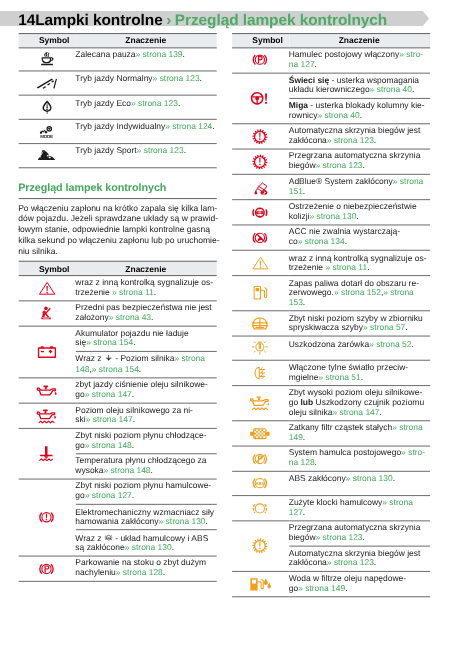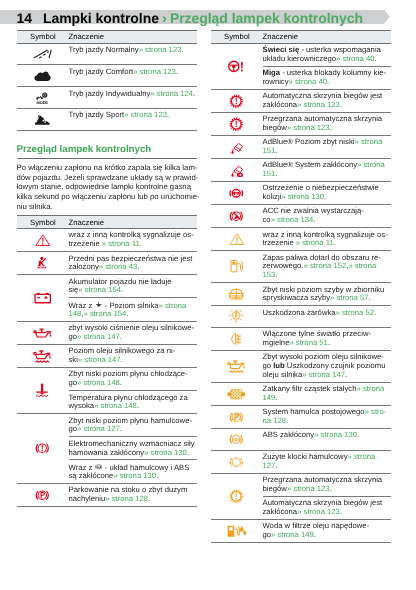--- a/index.html
+++ b/index.html
@@ -7,33 +7,33 @@
   svg text{-webkit-font-smoothing:antialiased;}
   .page{position:relative;width:416px;height:590px;overflow:hidden;background:#fff;}
 
   
   .runhead{position:absolute;left:0;top:9.5px;height:14.5px;width:390px;
     background:#cdcfd1;
     clip-path:polygon(0 0, 384px 0, 390px 50%, 384px 100%, 0 100%);}
   .runhead-text{position:absolute;left:0;top:9.5px;height:14.5px;width:390px;
     display:flex;align-items:flex-start;font-size:14px;font-weight:bold;letter-spacing:-0.05px;}
   .pnum{margin-left:16.5px;color:#000;}
-  .sec{margin-left:11px;color:#000;}
+  .sec{margin-left:0;color:#000;}
   .sep{margin-left:3.2px;color:#4faa62;font-weight:bold;}
   .sub{margin-left:3.2px;color:#4faa62;}
 
   
   .col{position:absolute;top:30px;width:180px;}
   .colL{left:16.5px;}
   .colR{left:210.5px;}
 
   table.t{border-collapse:collapse;width:180px;table-layout:fixed;margin:0;}
   table.t col.sym{width:52px;}
   table.t thead th{background:#e9ecee;border-top:1.3px solid #6c6e70;border-bottom:1.3px solid #6c6e70;
-     font-size:7.7px;font-weight:normal;text-align:left;height:11.6px;padding:0;color:#000;vertical-align:middle;}
+     font-size:7.7px;font-weight:bold;text-align:center;height:11.6px;padding:0;color:#000;vertical-align:middle;}
   table.t thead th.symh{padding-left:13.5px;}
   table.t thead th.mnh{padding-left:0;}
   table.t td{padding:0;margin:0;vertical-align:top;}
   table.t td.symcell{border-bottom:1.1px solid #76787a;vertical-align:middle;line-height:0;font-size:0;text-align:center;padding:0;height:20.7px;}
   table.t.tA td.symcell{height:20.8px;}
   table.t td.symcell svg{display:inline-block;vertical-align:middle;}
   table.t td.meancell{border-bottom:1.1px solid #76787a;padding:0;}
   .blk{padding:2.35px 0 2.15px 0;border-bottom:1.1px solid #76787a;}
   .blk:last-child{border-bottom:none;}
   .mtext{font-size:7.7px;line-height:8.8px;color:#1c1c1c;white-space:nowrap;}
@@ -66,44 +66,67 @@
           <col>
         </colgroup>
 <thead>
           <tr>
             <th class="symh">Symbol</th>
             <th class="mnh">Znaczenie</th>
           </tr>
         </thead>
         <tbody>
 <tr>
+            <td class="symcell"><svg class="ic " viewBox="0 0 24 24" style="width:13.50px;height:13.50px;color:#1c1c1c;">
+<g fill="currentColor">
+<path d="M8.6 1.6 C8.6 3.2 7.4 4.0 7.4 5.5 C7.4 6.6 8.1 7.4 8.6 8.2 L10.3 8.2 C9.7 7.3 9.0 6.5 9.0 5.6 C9.0 4.2 10.2 3.3 10.2 1.6 Z"></path>
+<path d="M11.2 0.2 C11.2 2.2 9.8 3.2 9.8 5.0 C9.8 6.5 10.8 7.4 11.4 8.2 L13.3 8.2 C12.6 7.3 11.6 6.4 11.6 5.1 C11.6 3.2 13.0 2.2 13.0 0.2 Z"></path>
+<path d="M14.2 1.6 C14.2 3.2 13.0 4.0 13.0 5.5 C13.0 6.6 13.7 7.4 14.2 8.2 L15.9 8.2 C15.3 7.3 14.6 6.5 14.6 5.6 C14.6 4.2 15.8 3.3 15.8 1.6 Z"></path>
+<path d="M3.4 9.0 L3.4 12.0 C3.4 15.0 5.3 17.6 8.0 18.6 L15.0 18.6 C16.8 17.9 18.2 16.5 18.9 14.7 L19.4 14.7 C21.1 14.7 22.5 13.4 22.5 11.8 C22.5 10.1 21.1 8.8 19.4 8.8 L18.6 8.8 L18.6 9.0 Z
+         M5.3 10.9 L16.7 10.9 L16.7 12.0 C16.7 14.3 15.0 16.2 12.7 16.7 L10.3 16.7 C8.0 16.2 5.3 14.3 5.3 12.0 Z
+         M18.6 10.6 L19.4 10.6 C20.1 10.6 20.6 11.1 20.6 11.8 C20.6 12.4 20.1 12.9 19.4 12.9 L18.4 12.9 C18.5 12.6 18.6 12.3 18.6 12.0 Z"></path>
+<path d="M2.5 19.6 L21.5 19.6 L21.5 22.0 L2.5 22.0 Z"></path>
+</g>
+              </svg></td>
+            <td class="meancell">
+              <div class="blk">
+                <div class="mtext"><span>Zalecana pauza</span><span class="ref">» strona 139</span><span>.</span></div>
+              </div>
+            </td>
+          </tr>
+<tr>
             <td class="symcell"><svg class="ic " viewBox="0 0 24 12" style="width:18.90px;height:9.45px;color:#1c1c1c;">
 <g fill="currentColor">
 <path d="M0.4 11.0 L18.0 0.6 L19.3 1.6 L1.9 11.9 Z"></path>
 <path d="M7.2 11.3 L10.0 9.3 L11.4 10.2 L8.5 12.2 Z"></path>
 <path d="M12.4 7.6 L15.1 5.7 L16.4 6.6 L13.7 8.5 Z"></path>
 <path d="M17.2 4.2 L19.4 2.6 L20.6 3.5 L18.5 5.1 Z"></path>
 <path d="M19.6 11.6 L22.6 0.7 L23.9 1.0 L21.0 11.9 Z"></path>
 </g>
               </svg></td>
             <td class="meancell">
               <div class="blk">
                 <div class="mtext"><span>Tryb jazdy Normalny</span><span class="ref">» strona 123</span><span>.</span></div>
               </div>
             </td>
           </tr>
 <tr>
-            <td class="symcell"><svg class="ic " viewBox="0 0 26 16" style="width:17.11px;height:10.53px;color:#1c1c1c;">
-<g fill="currentColor">
-<path d="M5.6 15.2 C2.8 15.2 0.6 13.2 0.6 10.7 C0.6 8.4 2.4 6.5 4.7 6.3 C5.3 3.9 7.5 2.2 10.1 2.2 C11.4 2.2 12.7 2.6 13.7 3.4 C14.4 1.8 16.0 0.7 17.8 0.7 C20.3 0.7 22.3 2.7 22.3 5.2 C22.3 5.4 22.3 5.6 22.2 5.8 C24.0 6.5 25.3 8.2 25.3 10.3 C25.3 13.0 23.1 15.2 20.4 15.2 Z"></path>
-</g>
-              </svg></td>
-            <td class="meancell">
-              <div class="blk">
-                <div class="mtext"><span>Tryb jazdy Comfort</span><span class="ref">» strona 123</span><span>.</span></div>
+            <td class="symcell"><svg class="ic " viewBox="0 0 18 24" style="width:9.62px;height:12.82px;color:#1c1c1c;">
+<g fill="currentColor">
+<path d="M9 0.8 C9 0.8 1.2 8.4 1.2 13.6 C1.2 16.6 3.6 19.2 9 20.4 C14.4 19.2 16.8 16.6 16.8 13.6 C16.8 8.4 9 0.8 9 0.8 Z
+         M9 4.6 C11.1 7.0 14.3 11.0 14.3 13.6 C14.3 15.4 12.8 17.0 9 18.0 C5.2 17.0 3.7 15.4 3.7 13.6 C3.7 11.0 6.9 7.0 9 4.6 Z"></path>
+<path d="M8.4 6.0 L9.6 6.0 L9.6 23.6 L8.4 23.6 Z"></path>
+<path d="M7.7 9.6 L10.3 9.6 L10.3 10.5 L7.7 10.5 Z"></path>
+<path d="M7.2 12.4 L10.8 12.4 L10.8 13.3 L7.2 13.3 Z"></path>
+<path d="M6.8 15.2 L11.2 15.2 L11.2 16.1 L6.8 16.1 Z"></path>
+</g>
+              </svg></td>
+            <td class="meancell">
+              <div class="blk">
+                <div class="mtext"><span>Tryb jazdy Eco</span><span class="ref">» strona 123</span><span>.</span></div>
               </div>
             </td>
           </tr>
 <tr>
             <td class="symcell"><svg class="ic " viewBox="0 0 24 24" style="width:13.50px;height:13.50px;color:#1c1c1c;">
 <g fill="currentColor">
 <path d="M15.6 2.6 A4.6 4.6 0 1 0 15.6 11.8 A4.6 4.6 0 1 0 15.6 2.6 Z
          M15.6 4.6 A2.6 2.6 0 1 1 15.6 9.8 A2.6 2.6 0 1 1 15.6 4.6 Z"></path>
 <path d="M15.6 5.0 L16.9 6.4 L18.4 7.2 L16.9 8.0 L15.6 9.4 L14.3 8.0 L12.8 7.2 L14.3 6.4 Z"></path>
 <path d="M1.4 13.0 L3.8 9.6 L5.9 11.4 L7.8 9.0 L10.4 11.1 L10.4 13.5 L7.6 11.3 L5.9 13.5 L3.8 11.8 L2.4 13.8 Z"></path>
@@ -233,21 +256,21 @@
 <g fill="currentColor">
 <rect x="8.4" y="3.2" width="5.6" height="1.8" rx="0.5"></rect>
 <rect x="10.1" y="4.4" width="2.4" height="3.2"></rect>
 </g>
 <g fill="currentColor">
                     <path d="M23.0 10.6 C23.0 10.6 21.9 12.2 21.9 12.9 C21.9 13.6 22.4 14.1 23.0 14.1 C23.6 14.1 24.1 13.6 24.1 12.9 C24.1 12.2 23.0 10.6 23.0 10.6 Z"></path>
                   </g>
                 </svg></td>
               <td class="meancell">
                 <div class="blk">
-                  <div class="mtext"><span>zbyt wysoki ciśnienie oleju silnikowe-</span></div>
+                  <div class="mtext"><span>zbyt jazdy ciśnienie oleju silnikowe-</span></div>
                   <div class="mtext"><span>go</span><span class="ref">» strona 147</span><span>.</span></div>
                 </div>
               </td>
             </tr>
 <tr>
               <td class="symcell"><svg class="ic " viewBox="0 0 26 22" style="width:19.19px;height:16.24px;color:#e2001a;">
 <g fill="none" stroke="currentColor" stroke-width="1.55" stroke-linejoin="round">
 <path d="M1.2 6.3 L1.2 8.4 L3.6 9.0 L5.6 14.4 L16.2 14.4 L19.6 9.4 L22.6 9.4 L22.6 7.2 L19.4 7.2 L16.0 8.6 L5.2 8.6 L3.4 6.3 Z"></path>
 </g>
 <g fill="currentColor">
@@ -360,20 +383,41 @@
           <col>
         </colgroup>
 <thead>
           <tr>
             <th class="symh">Symbol</th>
             <th class="mnh">Znaczenie</th>
           </tr>
         </thead>
         <tbody>
 <tr>
+            <td class="symcell"><svg class="ic " viewBox="0 0 24 24" style="width:14.50px;height:14.50px;color:#e2001a;">
+<g fill="none" stroke="currentColor" stroke-width="1.7">
+<circle cx="12" cy="12" r="6.9"></circle>
+</g>
+                <g fill="currentColor">
+<path d="M9.1 6.6 L13.0 6.6 C14.9 6.6 16.2 7.9 16.2 9.7 C16.2 11.5 14.9 12.8 13.0 12.8 L10.9 12.8 L10.9 17.2 L9.1 17.2 Z
+         M10.9 8.3 L10.9 11.1 L12.8 11.1 C13.8 11.1 14.4 10.6 14.4 9.7 C14.4 8.8 13.8 8.3 12.8 8.3 Z"></path>
+                </g>
+<g fill="none" stroke="currentColor" stroke-width="2.0" stroke-linecap="round">
+<path d="M4.6 5.6 C2.9 7.4 2.0 9.6 2.0 12.0 C2.0 14.4 2.9 16.6 4.6 18.4"></path>
+<path d="M19.4 5.6 C21.1 7.4 22.0 9.6 22.0 12.0 C22.0 14.4 21.1 16.6 19.4 18.4"></path>
+</g>
+              </svg></td>
+            <td class="meancell">
+              <div class="blk">
+                <div class="mtext"><span>Hamulec postojowy włączony</span><span class="ref">» stro-</span></div>
+                <div class="mtext"><span class="ref">na 127</span><span>.</span></div>
+              </div>
+            </td>
+          </tr>
+<tr>
             <td class="symcell"><svg class="ic " viewBox="0 0 30 24" style="width:18.49px;height:14.79px;color:#e2001a;">
 <g fill="currentColor">
 <path d="M11.0 2.6 A9.4 9.4 0 1 0 11.0 21.4 A9.4 9.4 0 1 0 11.0 2.6 Z
          M11.0 4.8 A7.2 7.2 0 1 1 11.0 19.2 A7.2 7.2 0 1 1 11.0 4.8 Z"></path>
 <path d="M3.9 9.1 L18.1 9.1 L18.1 10.9 L3.9 10.9 Z"></path>
 <path d="M10.1 13.3 L11.9 13.3 L11.9 20.6 L10.1 20.6 Z"></path>
 <path d="M11.0 9.3 A2.9 2.9 0 1 0 11.0 15.1 A2.9 2.9 0 1 0 11.0 9.3 Z"></path>
 <path d="M4.6 5.8 L17.4 5.8 L17.4 9.4 L4.6 9.4 Z" fill="none"></path>
 </g>
 <g fill="currentColor">
@@ -412,38 +456,20 @@
                 <g fill="currentColor">
                   <path fill-rule="evenodd" d="M 23.20 12.00 L 23.05 13.84 L 20.63 13.72 L 20.23 15.11 L 22.35 16.29 L 21.50 17.93 L 19.32 16.89 L 18.41 18.02 L 19.92 19.92 L 18.51 21.11 L 16.89 19.32 L 15.62 20.02 L 16.29 22.35 L 14.53 22.91 L 13.72 20.63 L 12.28 20.80 L 12.00 23.20 L 10.16 23.05 L 10.28 20.63 L 8.89 20.23 L 7.71 22.35 L 6.07 21.50 L 7.11 19.32 L 5.98 18.41 L 4.08 19.92 L 2.89 18.51 L 4.68 16.89 L 3.98 15.62 L 1.65 16.29 L 1.09 14.53 L 3.37 13.72 L 3.20 12.28 L 0.80 12.00 L 0.95 10.16 L 3.37 10.28 L 3.77 8.89 L 1.65 7.71 L 2.50 6.07 L 4.68 7.11 L 5.59 5.98 L 4.08 4.08 L 5.49 2.89 L 7.11 4.68 L 8.38 3.98 L 7.71 1.65 L 9.47 1.09 L 10.28 3.37 L 11.72 3.20 L 12.00 0.80 L 13.84 0.95 L 13.72 3.37 L 15.11 3.77 L 16.29 1.65 L 17.93 2.50 L 16.89 4.68 L 18.02 5.59 L 19.92 4.08 L 21.11 5.49 L 19.32 7.11 L 20.02 8.38 L 22.35 7.71 L 22.91 9.47 L 20.63 10.28 L 20.80 11.72 Z M 12 5.0 A 7.0 7.0 0 1 0 12 19.0 A 7.0 7.0 0 1 0 12 5.0 Z"></path>
                   <path d="M 11.0 5.9 L 13.0 5.9 L 12.7 13.2 L 11.3 13.2 Z"></path>
                   <circle cx="12" cy="15.7" r="1.2"></circle>
                 </g>
               </svg></td>
             <td class="meancell">
               <div class="blk">
                 <div class="mtext"><span>Przegrzana automatyczna skrzynia</span></div>
                 <div class="mtext"><span>biegów</span><span class="ref">» strona 123</span><span>.</span></div>
-              </div>
-            </td>
-          </tr>
-<tr>
-            <td class="symcell"><svg class="ic " viewBox="0 0 26 24" style="width:15.71px;height:14.50px;color:#e2001a;">
-<g fill="none" stroke="currentColor" stroke-width="1.5" stroke-linejoin="round" stroke-linecap="round">
-<path d="M8.4 13.0 L15.8 5.6 L22.4 10.2 L16.6 18.6 Z"></path>
-<path d="M9.0 13.4 C7.2 14.6 6.2 16.6 6.0 18.6"></path>
-<path d="M10.4 10.6 L20.0 17.0"></path>
-</g>
-<g fill="currentColor">
-                  <path d="M5.9 17.0 C5.9 17.0 3.9 19.8 3.9 20.9 C3.9 22.0 4.8 22.9 5.9 22.9 C7.0 22.9 7.9 22.0 7.9 20.9 C7.9 19.8 5.9 17.0 5.9 17.0 Z"></path>
-                </g>
-              </svg></td>
-            <td class="meancell">
-              <div class="blk">
-                <div class="mtext"><span>AdBlue® Poziom zbyt niski</span><span class="ref">» strona</span></div>
-                <div class="mtext"><span class="ref">151</span><span>.</span></div>
               </div>
             </td>
           </tr>
 <tr>
             <td class="symcell"><svg class="ic " viewBox="0 0 26 24" style="width:15.71px;height:14.50px;color:#e2001a;">
 <g fill="none" stroke="currentColor" stroke-width="1.5" stroke-linejoin="round" stroke-linecap="round">
 <path d="M8.4 13.0 L15.8 5.6 L22.4 10.2 L16.6 18.6 Z"></path>
 <path d="M9.0 13.4 C7.2 14.6 6.2 16.6 6.0 18.6"></path>
 <path d="M10.4 10.6 L20.0 17.0"></path>
 </g>

